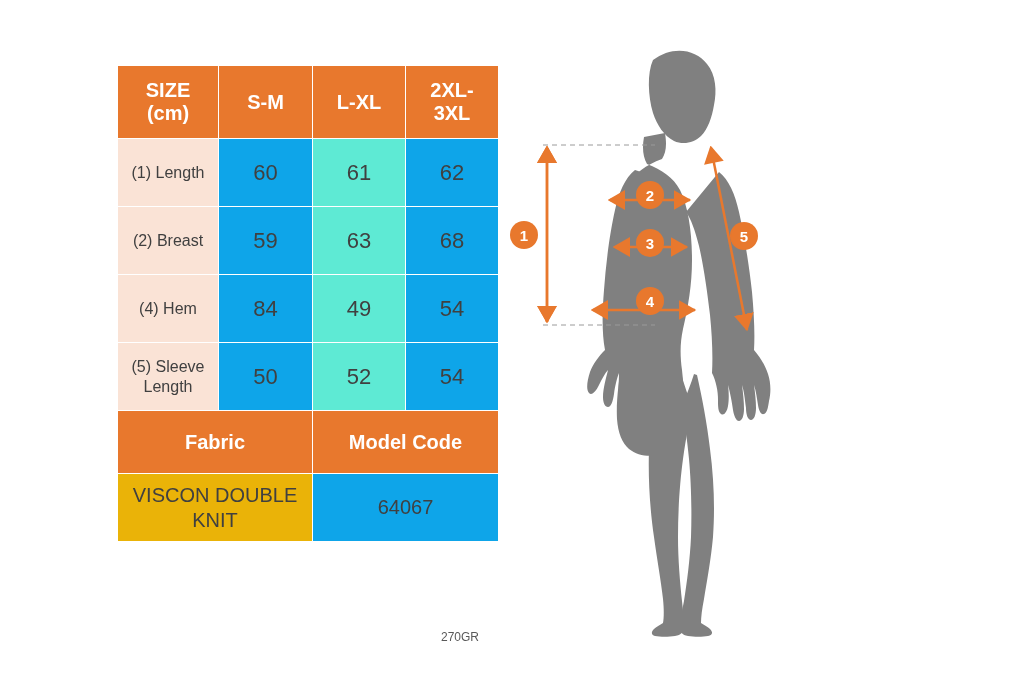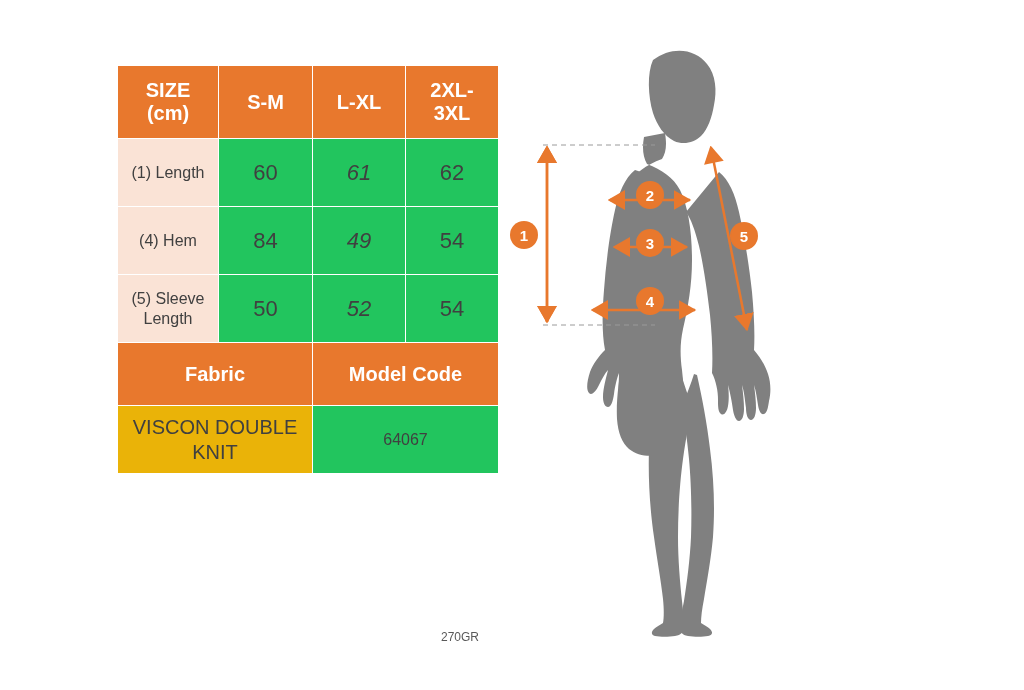--- a/index.html
+++ b/index.html
@@ -44,47 +44,46 @@
     line-height: 1.15;
   }
   .row-label {
     background: #fae3d6;
     color: #404040;
     font-size: 16px;
     height: 67px;
     line-height: 1.2;
   }
   .val-cell {
-    background: #22c55e;
+    background: #0ea5e9;
     color: #404040;
     font-size: 22px;
     height: 67px;
   }
   .val-cell.alt {
-    background: #22c55e;
-    font-style: italic;
+    background: #5eead4;
   }
   .fabric-hdr {
     background: #e8782d;
     color: #ffffff;
     font-weight: bold;
     font-size: 20px;
     height: 62px;
     margin-top: 20px;
   }
   .fabric-val {
     background: #eab308;
     color: #404040;
     font-size: 20px;
     height: 67px;
     line-height: 1.25;
   }
   .fabric-val.code {
-    background: #22c55e;
-    font-size: 16px;
+    background: #0ea5e9;
+    font-size: 20px;
   }
   .gr-note {
     position: absolute;
     left: 441px;
     top: 630px;
     font-size: 12px;
     color: #595959;
   }
 
   
@@ -141,20 +140,26 @@
         </th>
       </tr>
 
       <tr>
         <td class="row-label">(1) Length</td>
         <td class="val-cell">60</td>
         <td class="val-cell alt">61</td>
         <td class="val-cell">62</td>
       </tr>
 
+      <tr>
+        <td class="row-label">(2) Breast</td>
+        <td class="val-cell">59</td>
+        <td class="val-cell alt">63</td>
+        <td class="val-cell">68</td>
+      </tr>
 
 
       <tr>
         <td class="row-label">(4) Hem</td>
         <td class="val-cell">84</td>
         <td class="val-cell alt">49</td>
         <td class="val-cell">54</td>
       </tr>
 
       <tr>

